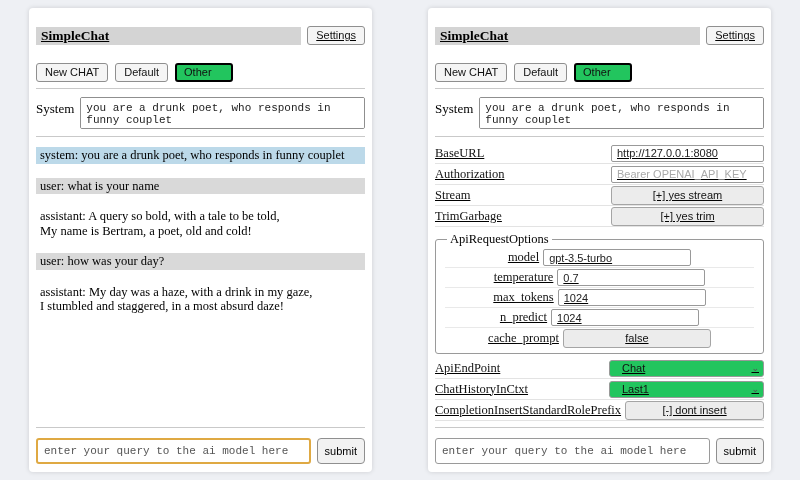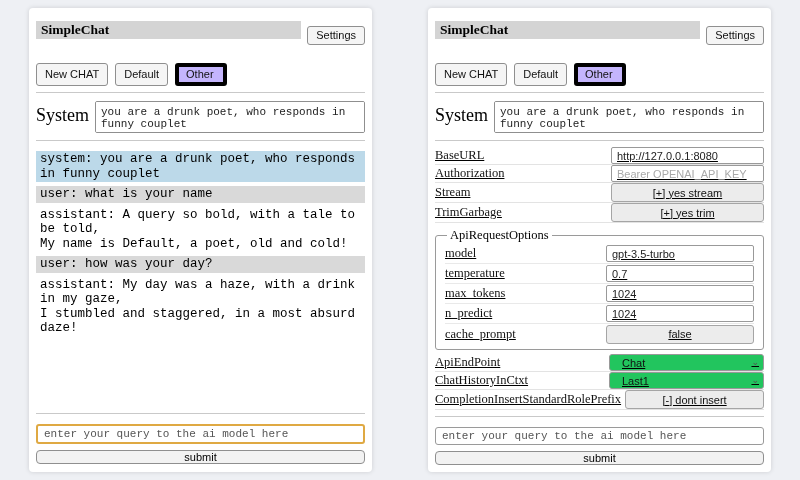--- a/index.html
+++ b/index.html
@@ -16,74 +16,73 @@
     width: 343px;
     height: 464px;
     background: #ffffff;
     border-radius: 4px;
     box-shadow: 0 0 5px rgba(0,0,0,0.14);
     padding: 6px 7px 8px 7px;
     display: flex;
     flex-direction: column;
   }
   
-  .titlebar { display: flex; align-items: center; gap: 6px; }
+  .titlebar { display: flex; align-items: flex-end; gap: 6px; text-decoration: underline; }
   .title {
     flex: 1;
     background: #d4d4d4;
     font: bold 13.5px "Liberation Serif", serif;
     padding: 1px 5px 2px 5px;
     height: 18px;
   }
   .btn {
     font: 11px "Liberation Sans", sans-serif;
     background: #f5f5f5;
     border: 1px solid #8f8f8f;
     border-radius: 3px;
     padding: 2px 8px 3px 8px;
     color: #111;
     cursor: pointer;
     margin-top: 12px;
   }
   .toolbar { display: flex; gap: 7px; margin-top: 6px; }
   .btn.active {
-    background: #c4b5fd;
-    border: 4px solid #000000;
-    padding: 1px 9px 2px 7px;
+    background: #22c55e;
+    border: 2px solid #000000;
+    padding: 1px 19px 2px 7px;
   }
   hr.div { border: none; border-top: 1px solid #c9c9c9; margin: 6px 0; }
   
   .system-row { display: flex; align-items: flex-start; gap: 6px; padding: 2px 0 1px 0; }
-  .system-row label { font-size: 18px; padding-top: 4px; }
+  .system-row label { font-size: 13px; padding-top: 4px; }
   .system-input {
     flex: 1;
     height: 32px;
     font: 11px "Liberation Mono", monospace;
     border: 1px solid #8f8f8f;
     border-radius: 2px;
     padding: 4px 5px;
     resize: none;
     color: #222;
   }
   
   .messages { margin-top: 4px; }
   .msg {
     font-size: 12.5px;
     line-height: 1.16;
     padding: 1px 4px;
-    margin-bottom: 4px;
+    margin-bottom: 14px;
     white-space: pre-line;
-    font-family: Liberation Mono, monospace;
   }
   .msg[data-role="system"] { background: #bcd9e9; }
   .msg[data-role="user"] { background: #d9d9d9; }
   .msg[data-role="assistant"] { background: transparent; }
   .grow { flex: 1; }
   
-  .query-row { display: flex; gap: 6px; align-items: stretch; margin-top: 4px; flex-direction: column; }
+  .query-row { display: flex; gap: 6px; align-items: stretch; margin-top: 4px; }
   .query-input {
     flex: 1;
     font: 11px "Liberation Mono", monospace;
     border: 1px solid #9a9a9a;
     border-radius: 3px;
     padding: 2px 6px;
     height: 26px;
     color: #333;
   }
   .query-input::placeholder { color: #555; opacity: 1; }
@@ -144,21 +143,21 @@
     color: #111;
   }
   .fselect .chev { font-size: 9px; color: #555; line-height: 1; }
   fieldset.aro {
     border: 1px solid #9a9a9a;
     border-radius: 3px;
     margin: 5px 0 4px 0;
     padding: 1px 9px 5px 9px;
   }
   fieldset.aro legend { font-size: 12.5px; padding: 0 3px; margin-left: 2px; }
-  fieldset.aro .srow { height: 20px; border-bottom: 1px solid #e9e9e9; }
+  fieldset.aro .srow { height: 20px; border-bottom: 1px solid #e9e9e9; justify-content: center; }
   fieldset.aro .srow:last-child { border-bottom: none; }
   fieldset.aro .ctl-input, fieldset.aro .ctl-btn { width: 148px; }
 </style>
 </head>
 <body>
 
 <div class="panel">
   <div class="titlebar">
     <div class="title">SimpleChat</div>
     <button class="btn">Settings</button>
@@ -171,21 +170,21 @@
   <hr class="div">
   <div class="system-row">
     <label>System</label>
     <textarea class="system-input" spellcheck="false" style="">you are a drunk poet, who responds in funny couplet</textarea>
   </div>
   <hr class="div">
   <div class="messages">
     <p class="msg" data-role="system">system: you are a drunk poet, who responds in funny couplet</p>
     <p class="msg" data-role="user">user: what is your name</p>
     <p class="msg" data-role="assistant">assistant: A query so bold, with a tale to be told,
-My name is Default, a poet, old and cold!</p>
+My name is Bertram, a poet, old and cold!</p>
     <p class="msg" data-role="user">user: how was your day?</p>
     <p class="msg" data-role="assistant">assistant: My day was a haze, with a drink in my gaze,
 I stumbled and staggered, in a most absurd daze!</p>
   </div>
   <div class="grow"></div>
   <hr class="div">
   <div class="query-row">
     <input type="text" class="query-input accent" placeholder="enter your query to the ai model here" style="">
     <button class="submit-btn">submit</button>
   </div>

